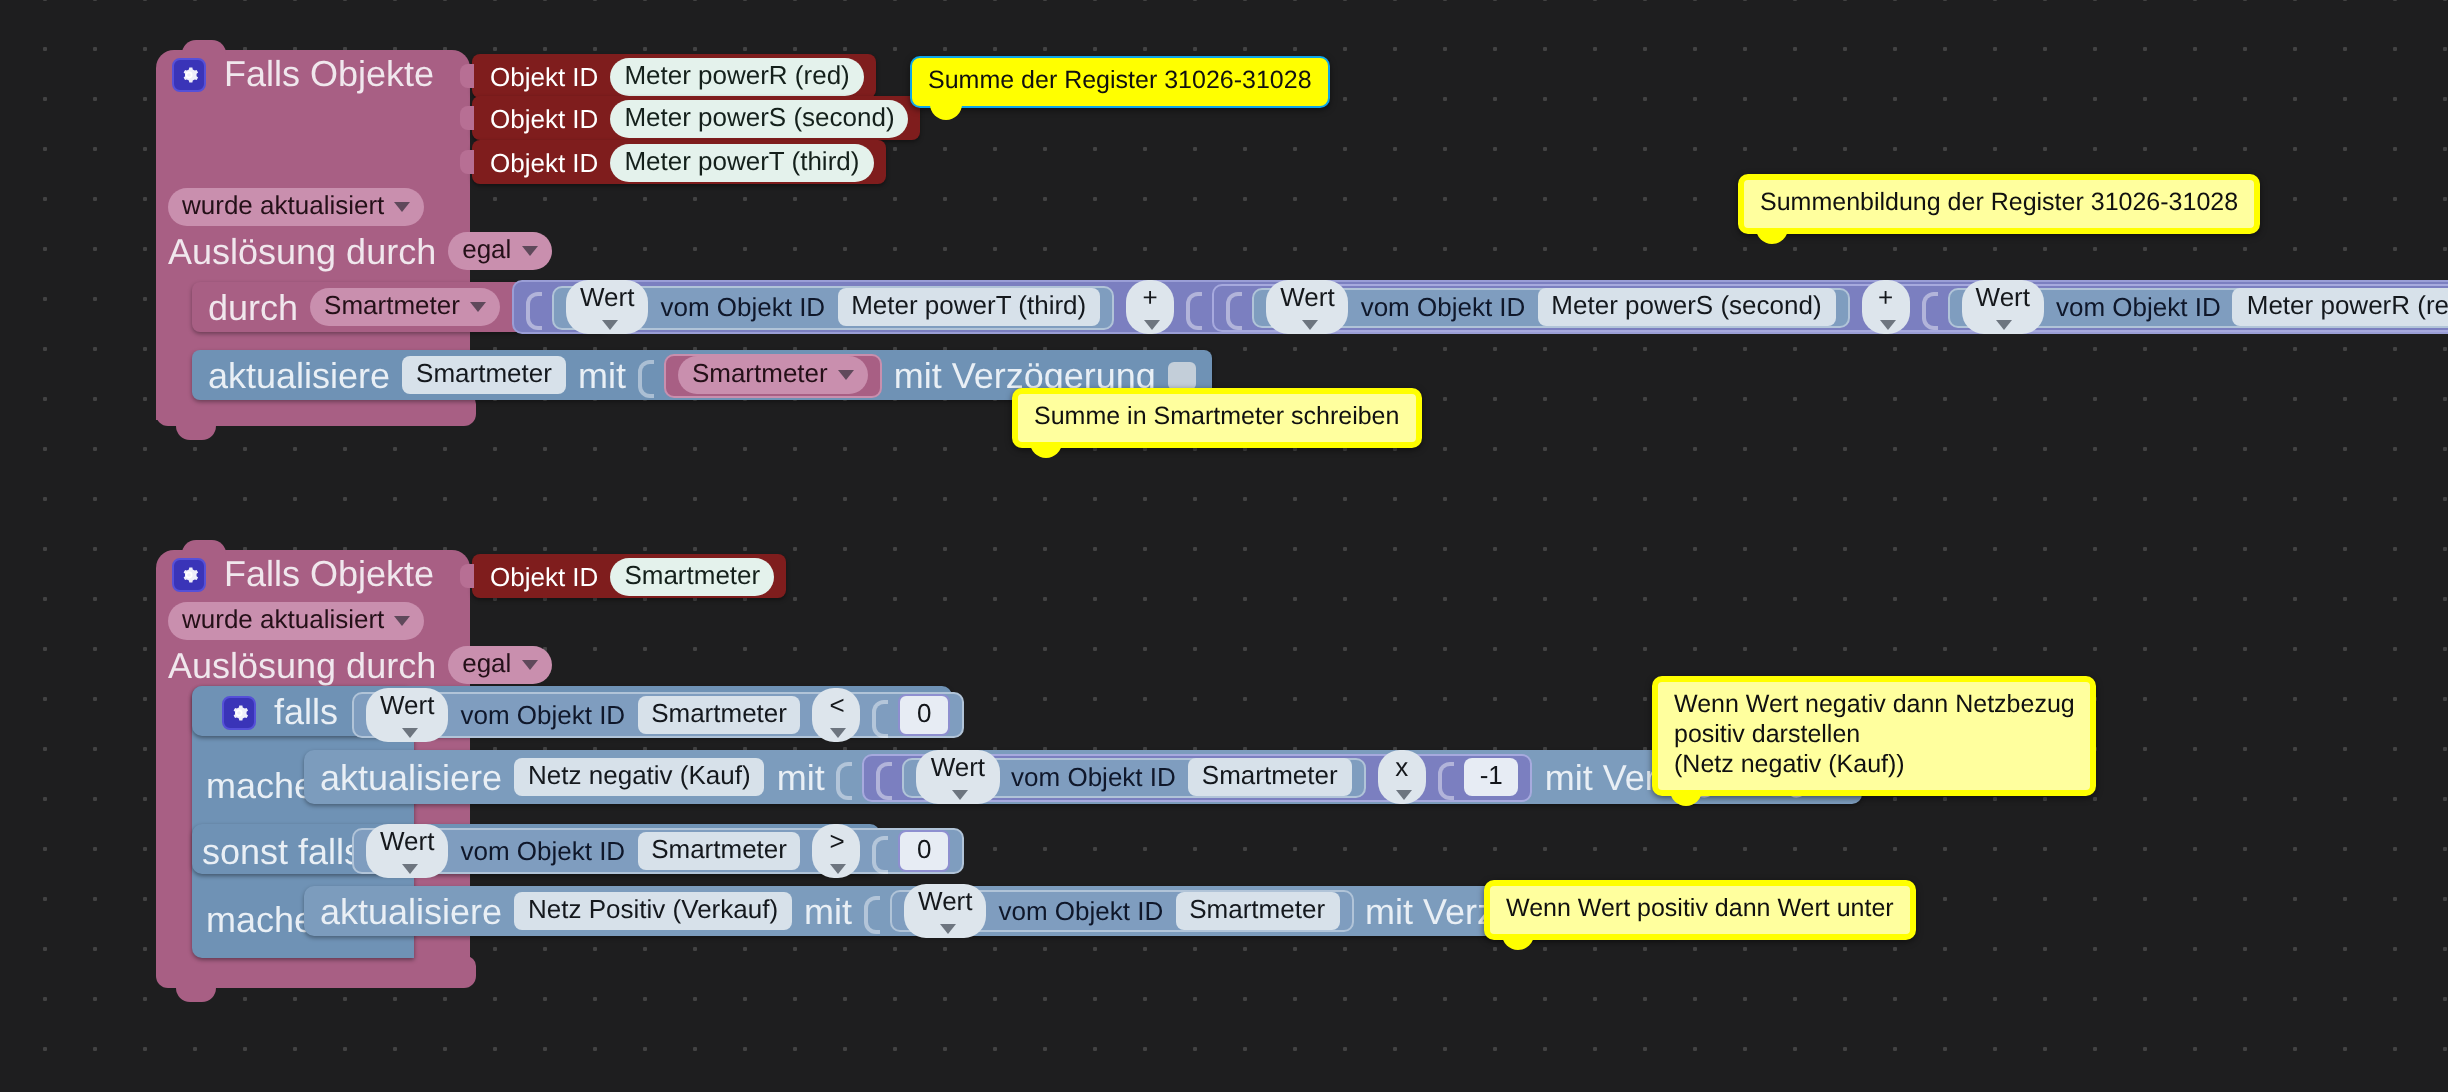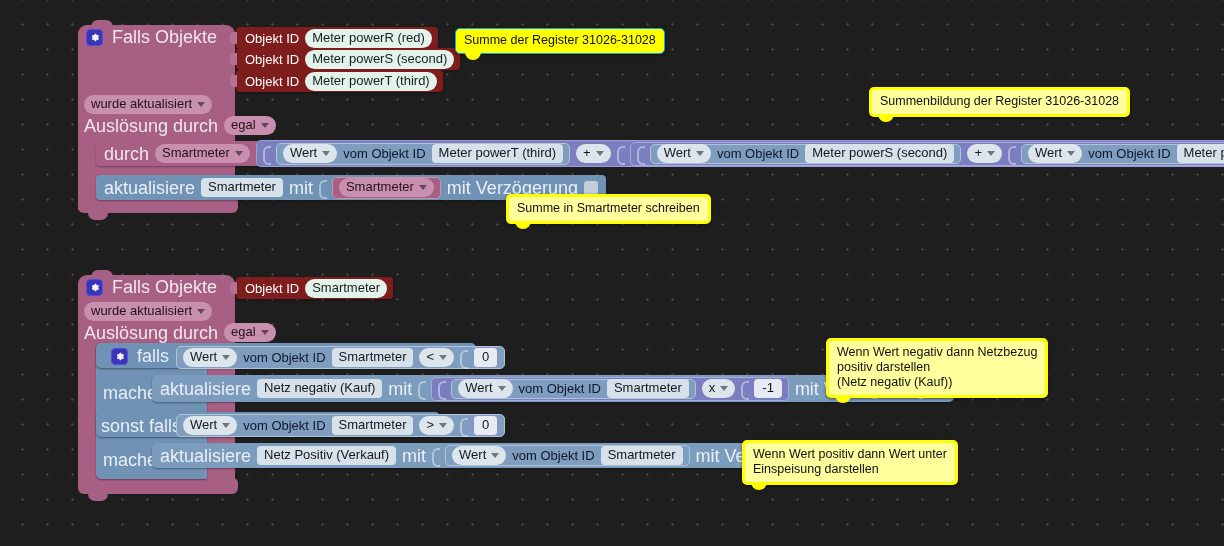--- a/index.html
+++ b/index.html
@@ -50,21 +50,21 @@
   }
   .gear-badge svg { width: 11px; height: 11px; display: block; }
 
   
   .pill {
     display: inline-flex; align-items: center; gap: 3px;
     border-radius: 11px; padding: 1px 7px 2px 7px;
     font-size: 13px; line-height: 16px; white-space: nowrap;
   }
   .pill-mauve { background: #c98fae; color: #241018; }
-  .pill-light { background: #dde5ec; color: #15181c; }
+  .pill-light { background: #dde5ec; color: #15181c; flex-direction: column; }
   .pill-mint  { background: #e4f2ec; color: #14201b; }
   .pill-flat  { background: #d7e1ea; color: #14181d; border-radius: 4px; }
   .pill-num   { background: #e7ecf4; color: #12151a; border-radius: 4px; padding: 1px 8px 2px; }
   .caret {
     display:inline-block; width:0; height:0; margin-left:2px;
     border-left:4px solid transparent; border-right:4px solid transparent;
     border-top:5px solid rgba(30,30,40,.62);
   }
   .caret-light {
     border-top-color: rgba(40,48,60,.62);
@@ -412,16 +412,15 @@
     <span class="checkbox"></span>
   </div>
 
   <div class="comment comment-soft" style="left:826px; top:338px;">
     <span>Wenn Wert negativ dann Netzbezug</span>
     <span>positiv darstellen</span>
     <span>(Netz negativ (Kauf))</span>
   </div>
   <div class="comment comment-soft" style="left:742px; top:440px;">
     <span>Wenn Wert positiv dann Wert unter</span>
-    <span>Einspeisung darstellen</span>
   </div>
 
 </div>
 
 </body></html>

